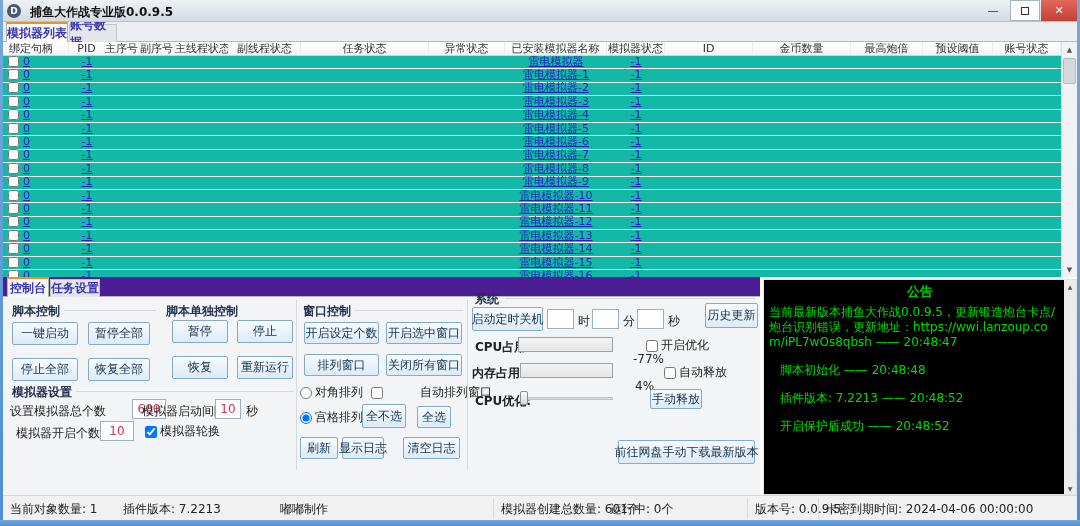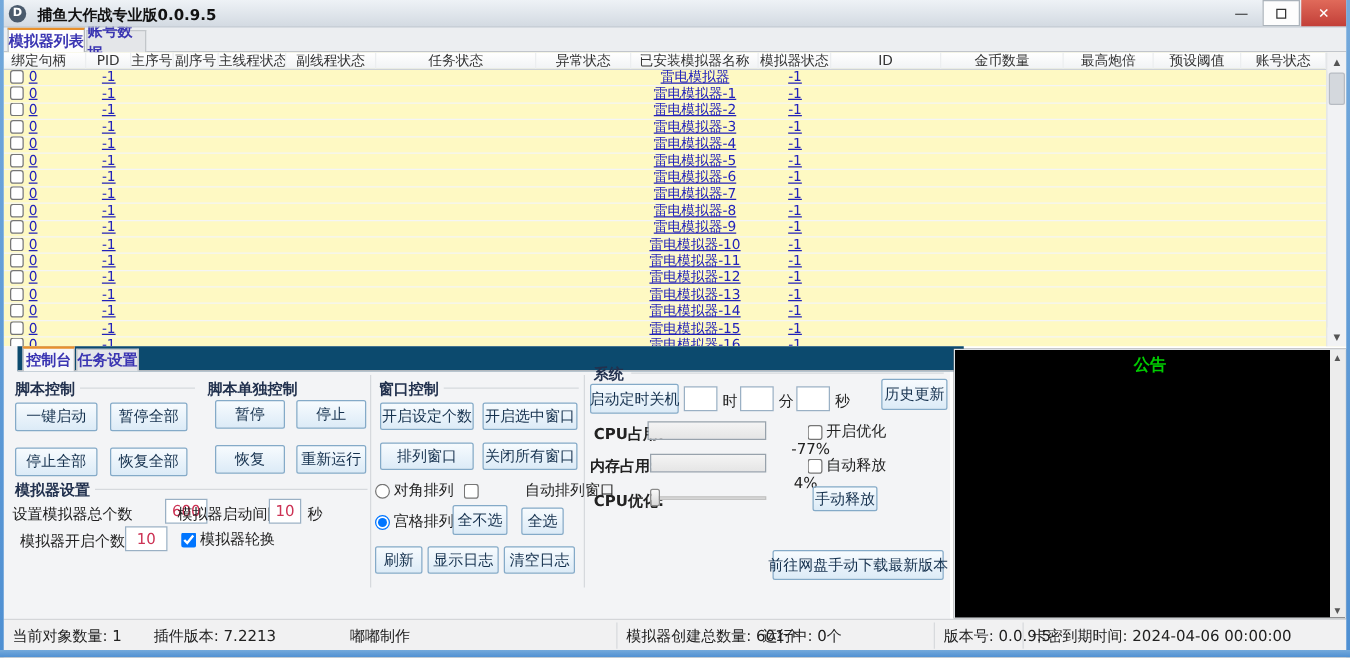--- a/index.html
+++ b/index.html
@@ -27,21 +27,21 @@
   
   .toptabbar { position:absolute; left:3px; top:22px; width:1074px; height:20px;
     background:#eceef1; border-bottom:1px solid #b2b8be; }
   .tab { position:absolute; display:flex; align-items:center; justify-content:center;
     font-size:12px; color:#3a35b2; font-weight:bold; cursor:default; }
   .tab.active { left:3px; top:0; width:62px; height:20px; background:#fdfdfd;
     border:1px solid #b0b4b8; border-top:2px solid #e8912d; border-bottom:none; }
   .tab.inactive { left:66px; top:2px; width:48px; height:18px; background:#e4e6e9;
     border:1px solid #c2c6ca; border-bottom:none; color:#3a35b2; }
   
-  .tablearea { position:absolute; left:3px; top:42px; width:1074px; height:235px; background:#fef9c3; }
+  .tablearea { position:absolute; left:3px; top:42px; width:1074px; height:235px; background:#14b8a6; }
   .thead { display:flex; height:14px; background:linear-gradient(#ffffff,#f1f3f5);
     border-bottom:1px solid #ccd1d7; }
   .hcell { flex-shrink:0; font-size:11px; color:#333; text-align:center; line-height:13px;
     border-right:1px solid #eceef0; overflow:hidden; white-space:nowrap; }
   .hcell.left { text-align:left; padding-left:6px; }
   .tbody { height:221px; overflow:hidden; }
   .trow { display:flex; height:13.4px; align-items:center; border-bottom:1px solid #f4f5f6; }
   .cell { flex-shrink:0; font-size:11px; overflow:hidden; white-space:nowrap; height:13px; line-height:12px; }
   .cell.center { text-align:center; }
   .lnk { color:#2222bb; text-decoration:underline; cursor:pointer; }
@@ -50,22 +50,22 @@
   .col-6{width:72px}.col-7{width:128px}.col-8{width:76px}.col-9{width:102px}.col-10{width:58px}
   .col-11{width:88px}.col-12{width:98px}.col-13{width:72px}.col-14{width:70px}.col-15{width:68px}
   
   .vscroll { position:absolute; right:0; top:0; width:16px; background:#f1f2f4; border-left:1px solid #dfe2e5; }
   .vscroll .arrow { position:absolute; left:0; width:15px; height:15px; font-size:7px; color:#555;
     display:flex; align-items:center; justify-content:center; background:#f1f2f4; }
   .vscroll .thumb { position:absolute; left:1px; width:13px; background:#d4d8dd;
     border:1px solid #b6bbc2; border-radius:2px; }
   
   .bottombg { position:absolute; left:3px; top:277px; width:757px; height:218px; background:#f3f4f6; }
-  .paneltabbar { position:absolute; left:14px; top:277px; width:757px; height:20px;
-    background:#0c4a6e; border-bottom:1px solid #b2b8be; }
+  .paneltabbar { position:absolute; left:3px; top:277px; width:757px; height:20px;
+    background:#4c1d95; border-bottom:1px solid #b2b8be; }
   .ptab { position:absolute; display:flex; align-items:center; justify-content:center;
     font-size:12px; font-weight:bold; color:#3a35b2; }
   .ptab.active { left:4px; top:0; width:42px; height:20px; background:#f6f7f9;
     border:1px solid #b0b4b8; border-top:2px solid #e8912d; border-bottom:none; }
   .ptab.inactive { left:47px; top:2px; width:50px; height:18px; background:#e4e6e9;
     border:1px solid #c2c6ca; border-bottom:none; }
   .gtitle { position:absolute; font-size:12px; font-weight:bold; color:#22314e; z-index:5; }
   .gline { position:absolute; height:1px; background:#d6d9dd; }
   .vline { position:absolute; width:1px; background:#d6d9dd; }
   .btn { position:absolute; display:flex; align-items:center; justify-content:center;
@@ -498,21 +498,21 @@
       <input type="checkbox" style="">
       <span>自动排列窗口</span>
     </label>
   <label class="chk" style="left:300px; top:409px;justify-content:flex-end;">
       <input type="radio" name="arr" checked="" style="">
       <span>宫格排列</span>
     </label>
   <div class="btn" style="left:362px; top:404px; width:44px; height:24px;">全不选</div>
   <div class="btn" style="left:417px; top:406px; width:34px; height:22px;">全选</div>
   <div class="btn" style="left:300px; top:437px; width:38px; height:22px;">刷新</div>
-  <div class="btn" style="left:342px; top:437px; width:57px; height:22px;">显示日志</div>
+  <div class="btn" style="left:342px; top:437px; width:42px; height:22px;">显示日志</div>
   <div class="btn" style="left:403px; top:437px; width:57px; height:22px;">清空日志</div>
 
   <div class="vline" style="left:467px; top:300px; height:170px;"></div>
   <div class="gtitle" style="left:475px; top:291px;">系统</div>
   <div class="gline" style="left:505px; top:298px; width:250px;"></div>
   <div class="btn" style="left:472px; top:307px; width:71px; height:24px;">启动定时关机</div>
   <input class="time" style="left: 547px; top: 309px;">
   <div class="lbl" style="left:578px; top:313px;">时</div>
   <input class="time" style="left: 592px; top: 309px;">
   <div class="lbl" style="left:623px; top:313px;">分</div>
@@ -521,35 +521,41 @@
   <div class="btn" style="left:705px; top:303px; width:53px; height:25px;">历史更新</div>
   <div class="lbl" style="left:475px; top:339px; font-weight:bold;">CPU占用:</div>
   <div class="pbar" style="left:518px; top:337px; width:95px;"></div>
   <label class="chk" style="left:646px; top:337px;">
       <input type="checkbox" style="">
       <span>开启优化</span>
     </label>
   <div class="lbl" style="left:633px; top:352px;">-77%</div>
   <div class="lbl" style="left:472px; top:365px; font-weight:bold;">内存占用:</div>
   <div class="pbar" style="left:520px; top:363px; width:93px;"></div>
-  <label class="chk" style="left:646px; top:364px;">
+  <label class="chk" style="left:664px; top:364px;">
       <input type="checkbox" style="">
       <span>自动释放</span>
     </label>
   <div class="lbl" style="left:635px; top:379px;">4%</div>
   <div class="lbl" style="left:475px; top:393px; font-weight:bold;">CPU优化:</div>
   <div class="slider" style="left:520px; top:391px; width:93px;">
     <div class="track"></div>
     <div class="thumbv"></div>
   </div>
   <div class="btn" style="left:650px; top:389px; width:52px; height:20px;">手动释放</div>
   <div class="btn" style="left:618px; top:440px; width:137px; height:24px;">前往网盘手动下载最新版本</div>
 
   <div class="console">
     <div class="console-title">公告</div>
+    <div class="console-body" id="console-body">
+        <div class="entry">当前最新版本捕鱼大作战0.0.9.5，更新锻造炮台卡点/炮台识别错误，更新地址：https://wwi.lanzoup.com/iPL7wOs8qbsh —— 20:48:47</div>
+        <div class="entry indent">脚本初始化 —— 20:48:48</div>
+        <div class="entry indent">插件版本: 7.2213 —— 20:48:52</div>
+        <div class="entry indent">开启保护盾成功 —— 20:48:52</div>
+      </div>
     <div class="cscroll">
       <div class="arrow" style="top:0;">▲</div>
       <div class="arrow" style="bottom:0;">▼</div>
     </div>
   </div>
 
   <div class="statusbar">
     <span class="sseg" style="left:7px;">当前对象数量: 1</span>
     <span class="sseg" style="left:120px;">插件版本: 7.2213</span>
     <span class="sseg" style="left:277px;">嘟嘟制作</span>

